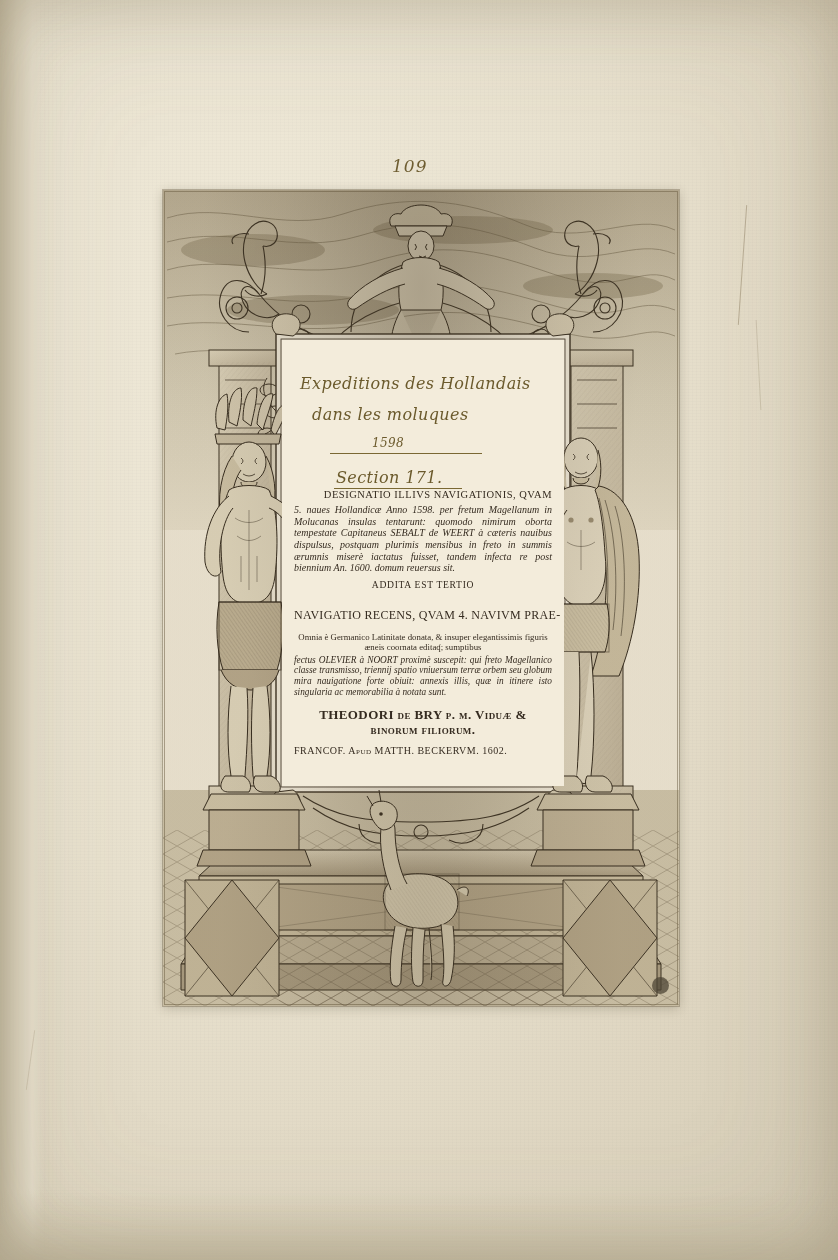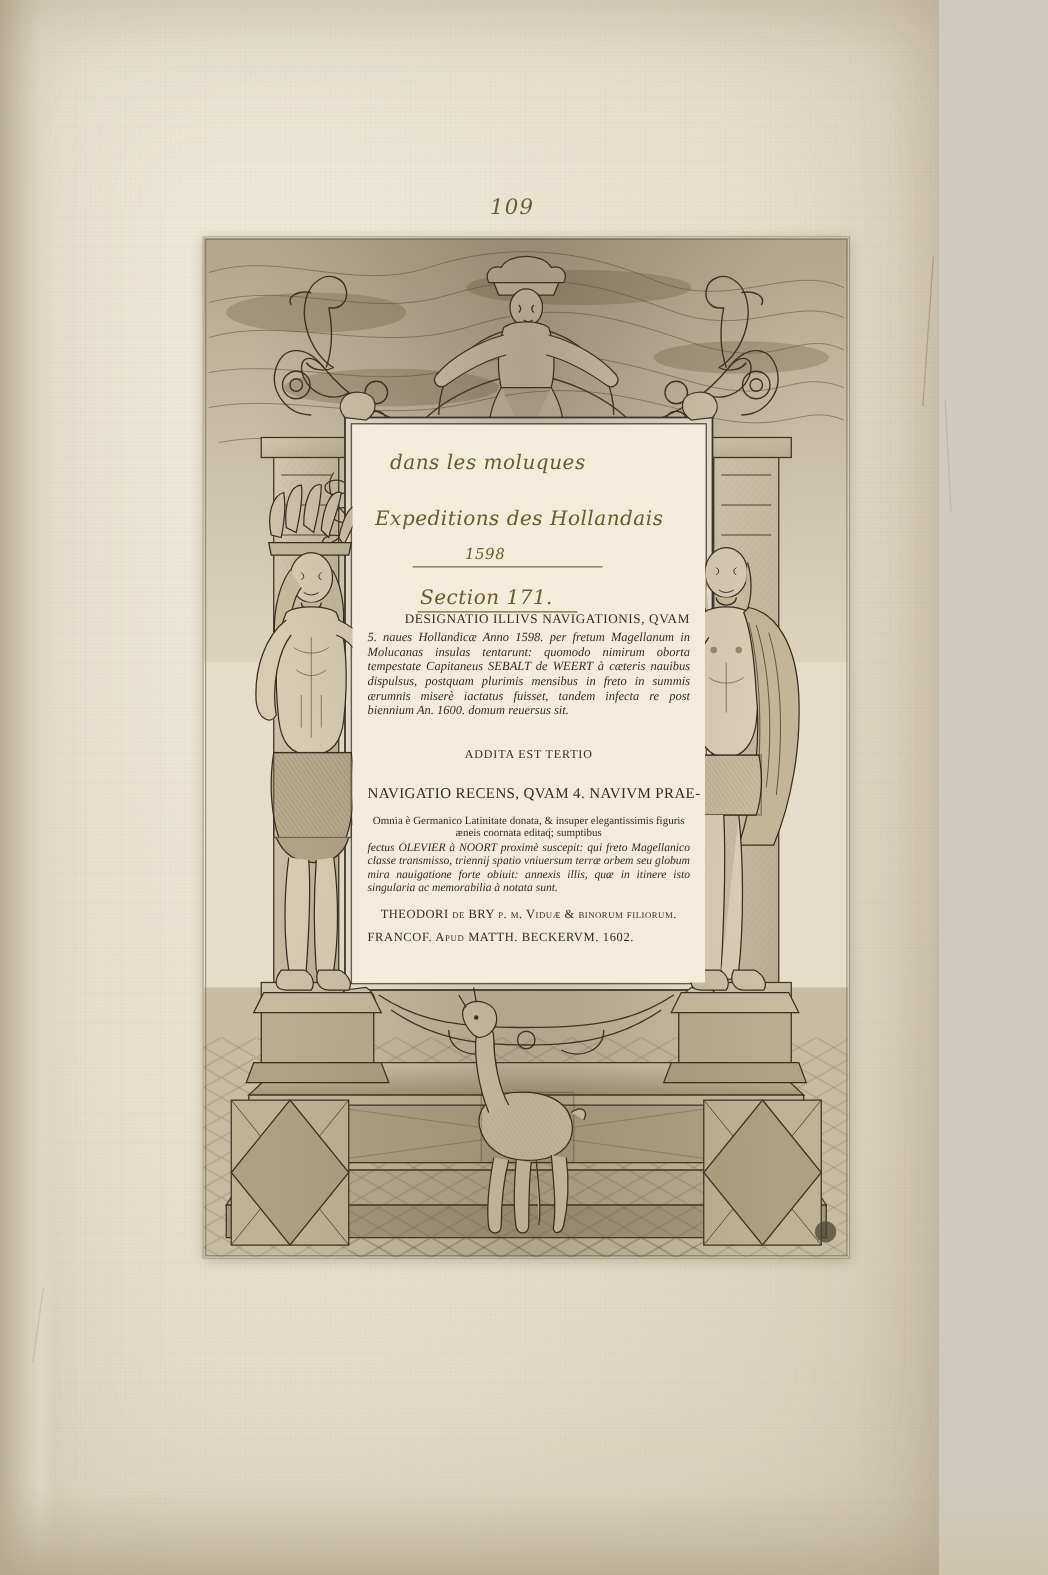--- a/index.html
+++ b/index.html
@@ -11,21 +11,21 @@
     width: 838px;
     height: 1260px;
     overflow: hidden;
     font-family: "Liberation Serif", serif;
   }
 
   
   #sheet {
     position: absolute;
     left: 0; top: 0;
-    width: 751px; height: 1260px;
+    width: 838px; height: 1260px;
     background:
       radial-gradient(ellipse at 30% 25%, #efe9d8 0%, #e8e1ce 45%, #ded5c0 75%, #d2c9b3 100%);
   }
   
   #grain {
     position: absolute; inset: 0;
     background-image:
       repeating-linear-gradient(0deg, rgba(0,0,0,0.012) 0 1px, rgba(255,255,255,0) 1px 3px),
       repeating-linear-gradient(90deg, rgba(0,0,0,0.010) 0 1px, rgba(255,255,255,0) 1px 4px);
     pointer-events: none;
@@ -131,45 +131,46 @@
   }
   #lat-body1 {
     font-size: 10px;
     margin-top: 3px;
     font-style: italic;
   }
   .lat-center {
     text-align: center;
     font-size: 9.6px;
     letter-spacing: 0.7px;
-    margin-top: 23px;
+    margin-top: 5px;
   }
   #lat-head2 {
     font-size: 12px;
     letter-spacing: 0.3px;
     text-align: left;
     margin-top: 19px;
     white-space: nowrap;
   }
   #lat-body2 {
     font-size: 9.3px;
     font-style: italic;
     margin-top: 2px;
   }
   #lat-body3 {
     font-size: 8.8px;
     margin-top: 9px;
     text-align: center;
     line-height: 1.18;
   }
   #lat-imprint {
-    font-size: 10px;
+    font-size: 13px;
     letter-spacing: 0.4px;
     text-align: center;
     margin-top: 9px;
+    font-weight: bold;
   }
   #lat-colophon {
     font-size: 10px;
     letter-spacing: 0.5px;
     margin-top: 8px;
   }
   .sc { font-variant: small-caps; font-style: normal; }
 
   
   #folio {
@@ -478,22 +479,22 @@
       </g>
 
       <rect x="1.5" y="1.5" width="513" height="813" fill="none" stroke="#6a5b40" stroke-width="1" opacity="0.5"></rect>
     </svg>
 
     <div id="plate-ink"></div>
 
     <div id="cartouche">
       <div id="cartouche-inner">
 
+        <div class="hand" id="hand-1">Expeditions  des Hollandais</div>
         <div class="hand" id="hand-2">dans les moluques</div>
-        <div class="hand" id="hand-1">Expeditions  des Hollandais</div>
         <div class="hand" id="hand-3">1598</div>
         <div id="hand-rule-1"></div>
         <div class="hand" id="hand-4">Section 171.</div>
         <div id="hand-rule-2"></div>
 
         <div class="lat sc" id="lat-head">DESIGNATIO ILLIVS NAVIGATIONIS, QVAM</div>
 
         <div class="lat" id="lat-body1">5. naues Hollandicæ Anno 1598. per fretum Magellanum in Molucanas insulas tentarunt: quomodo nimirum oborta tempestate Capitaneus SEBALT de WEERT à cæteris nauibus dispulsus, postquam plurimis mensibus in freto in summis ærumnis miserè iactatus fuisset, tandem infecta re post biennium An. 1600. domum reuersus sit.</div>
 
         <div class="lat lat-center sc">ADDITA EST TERTIO</div>

